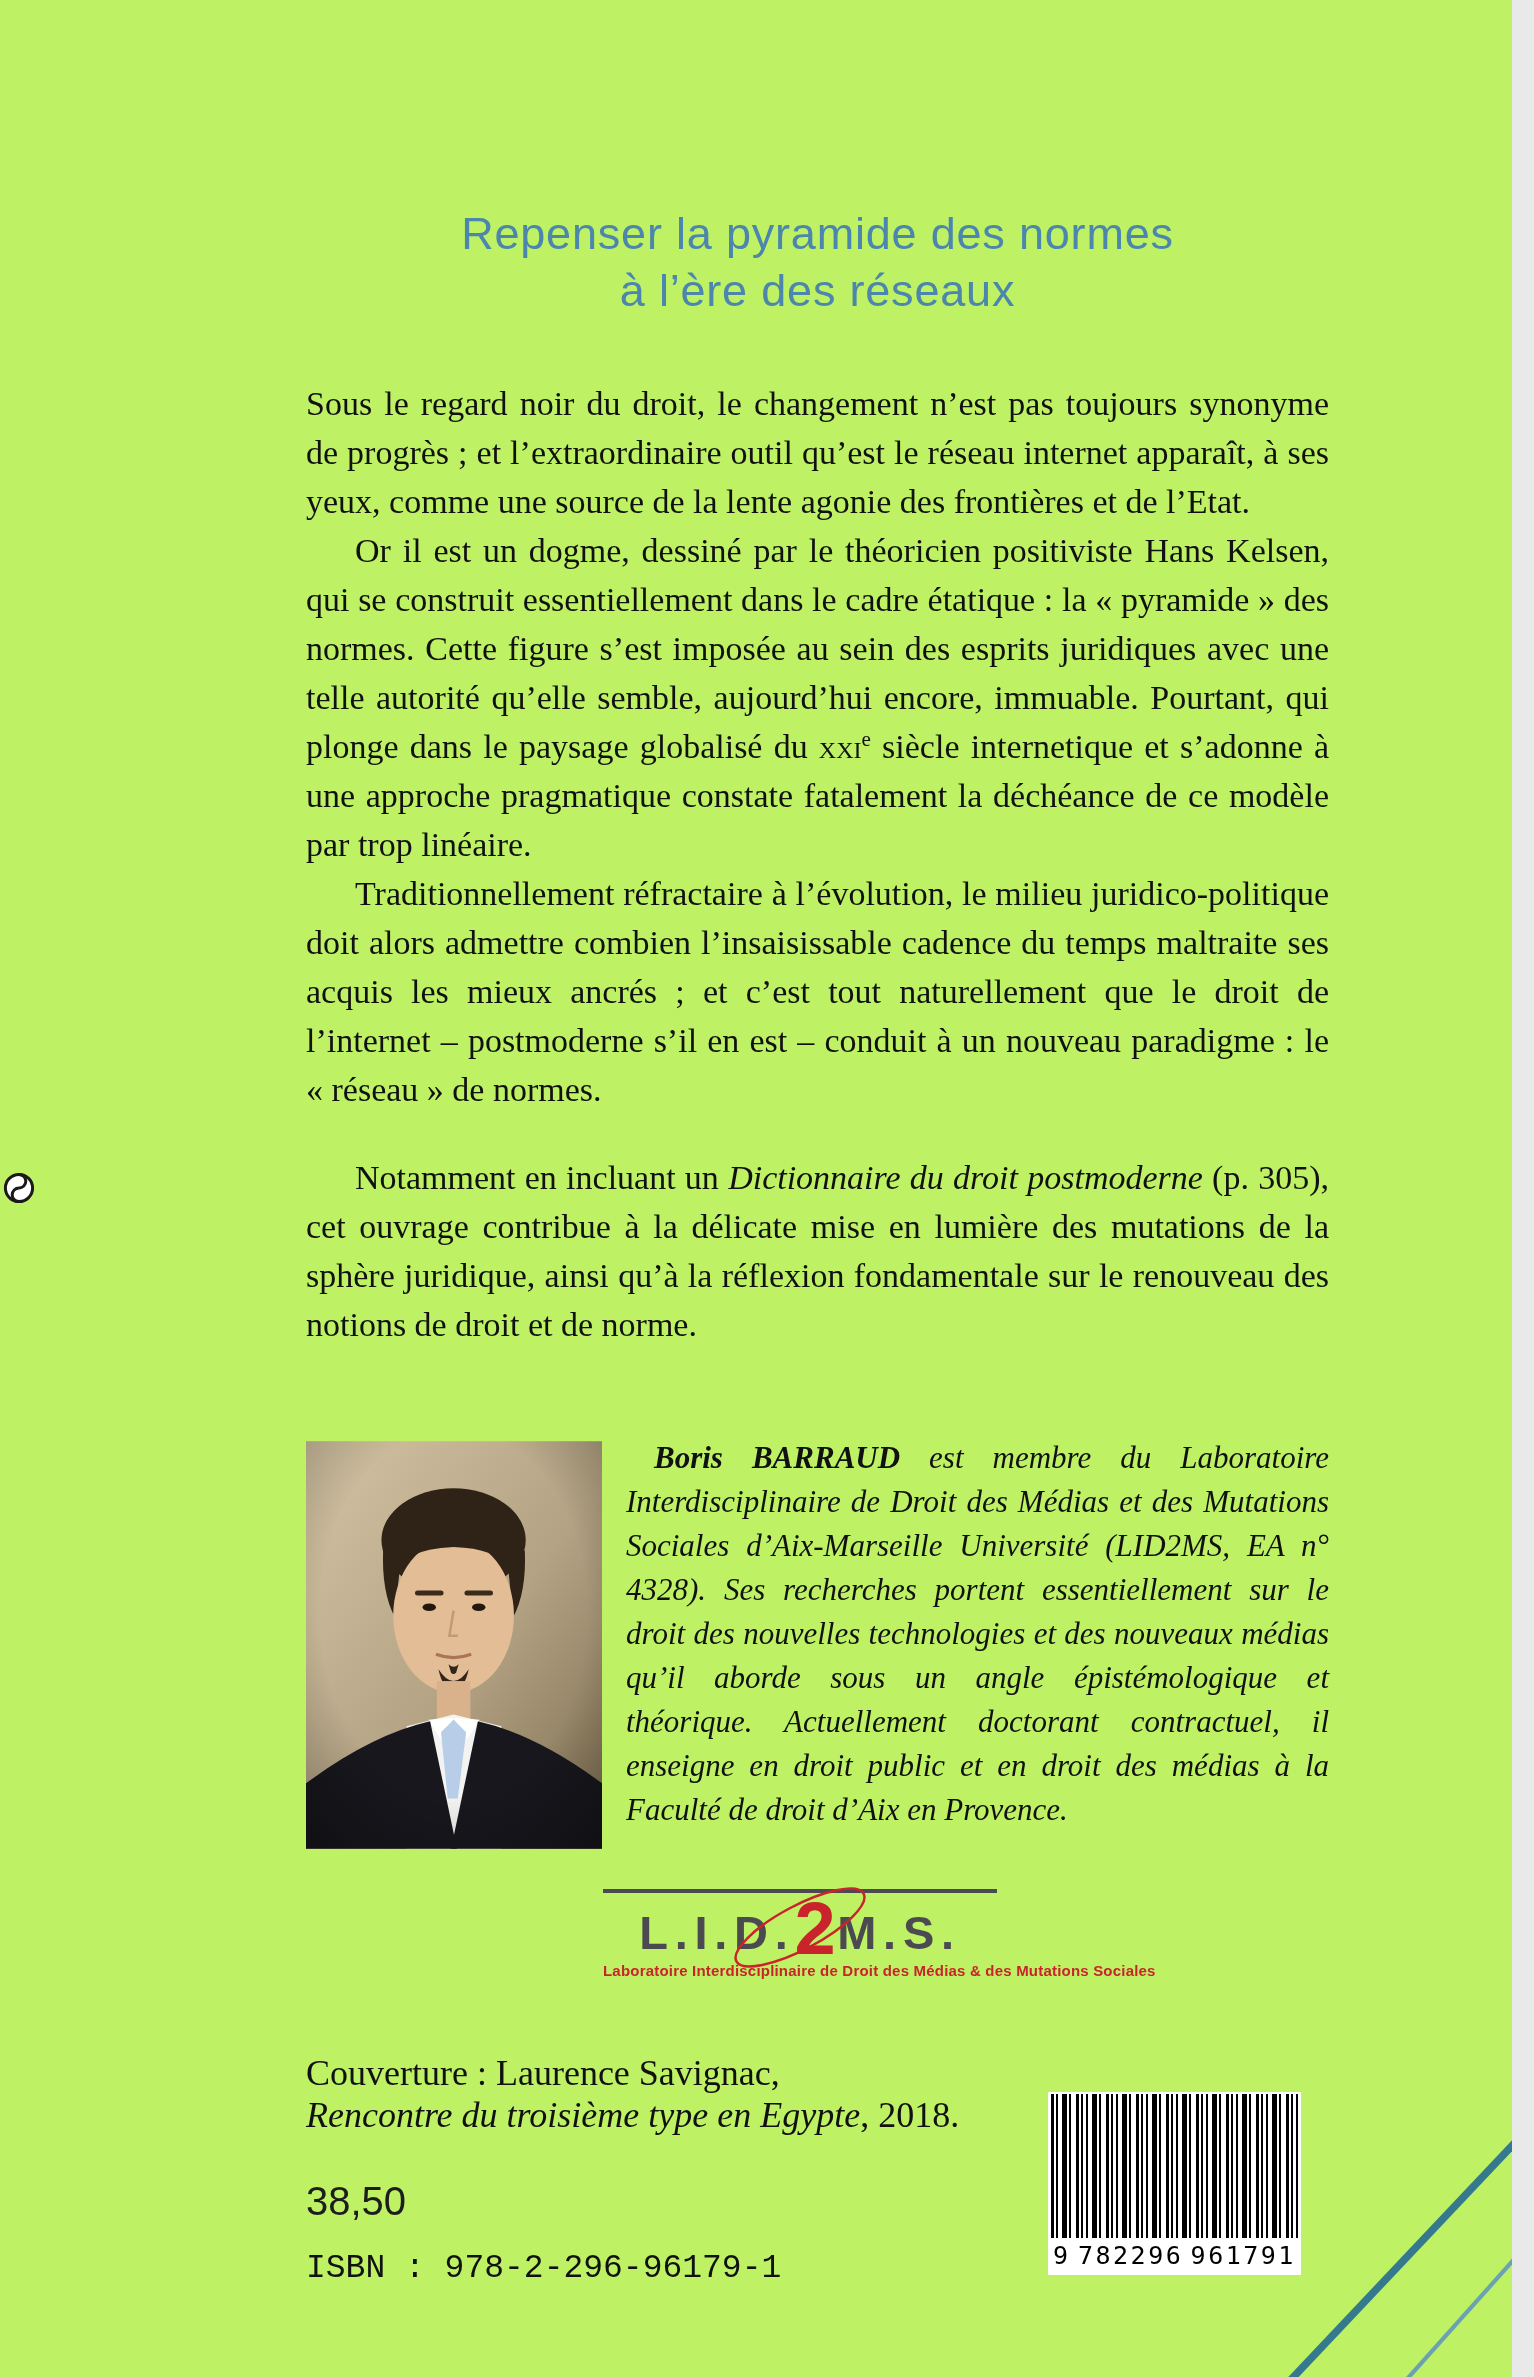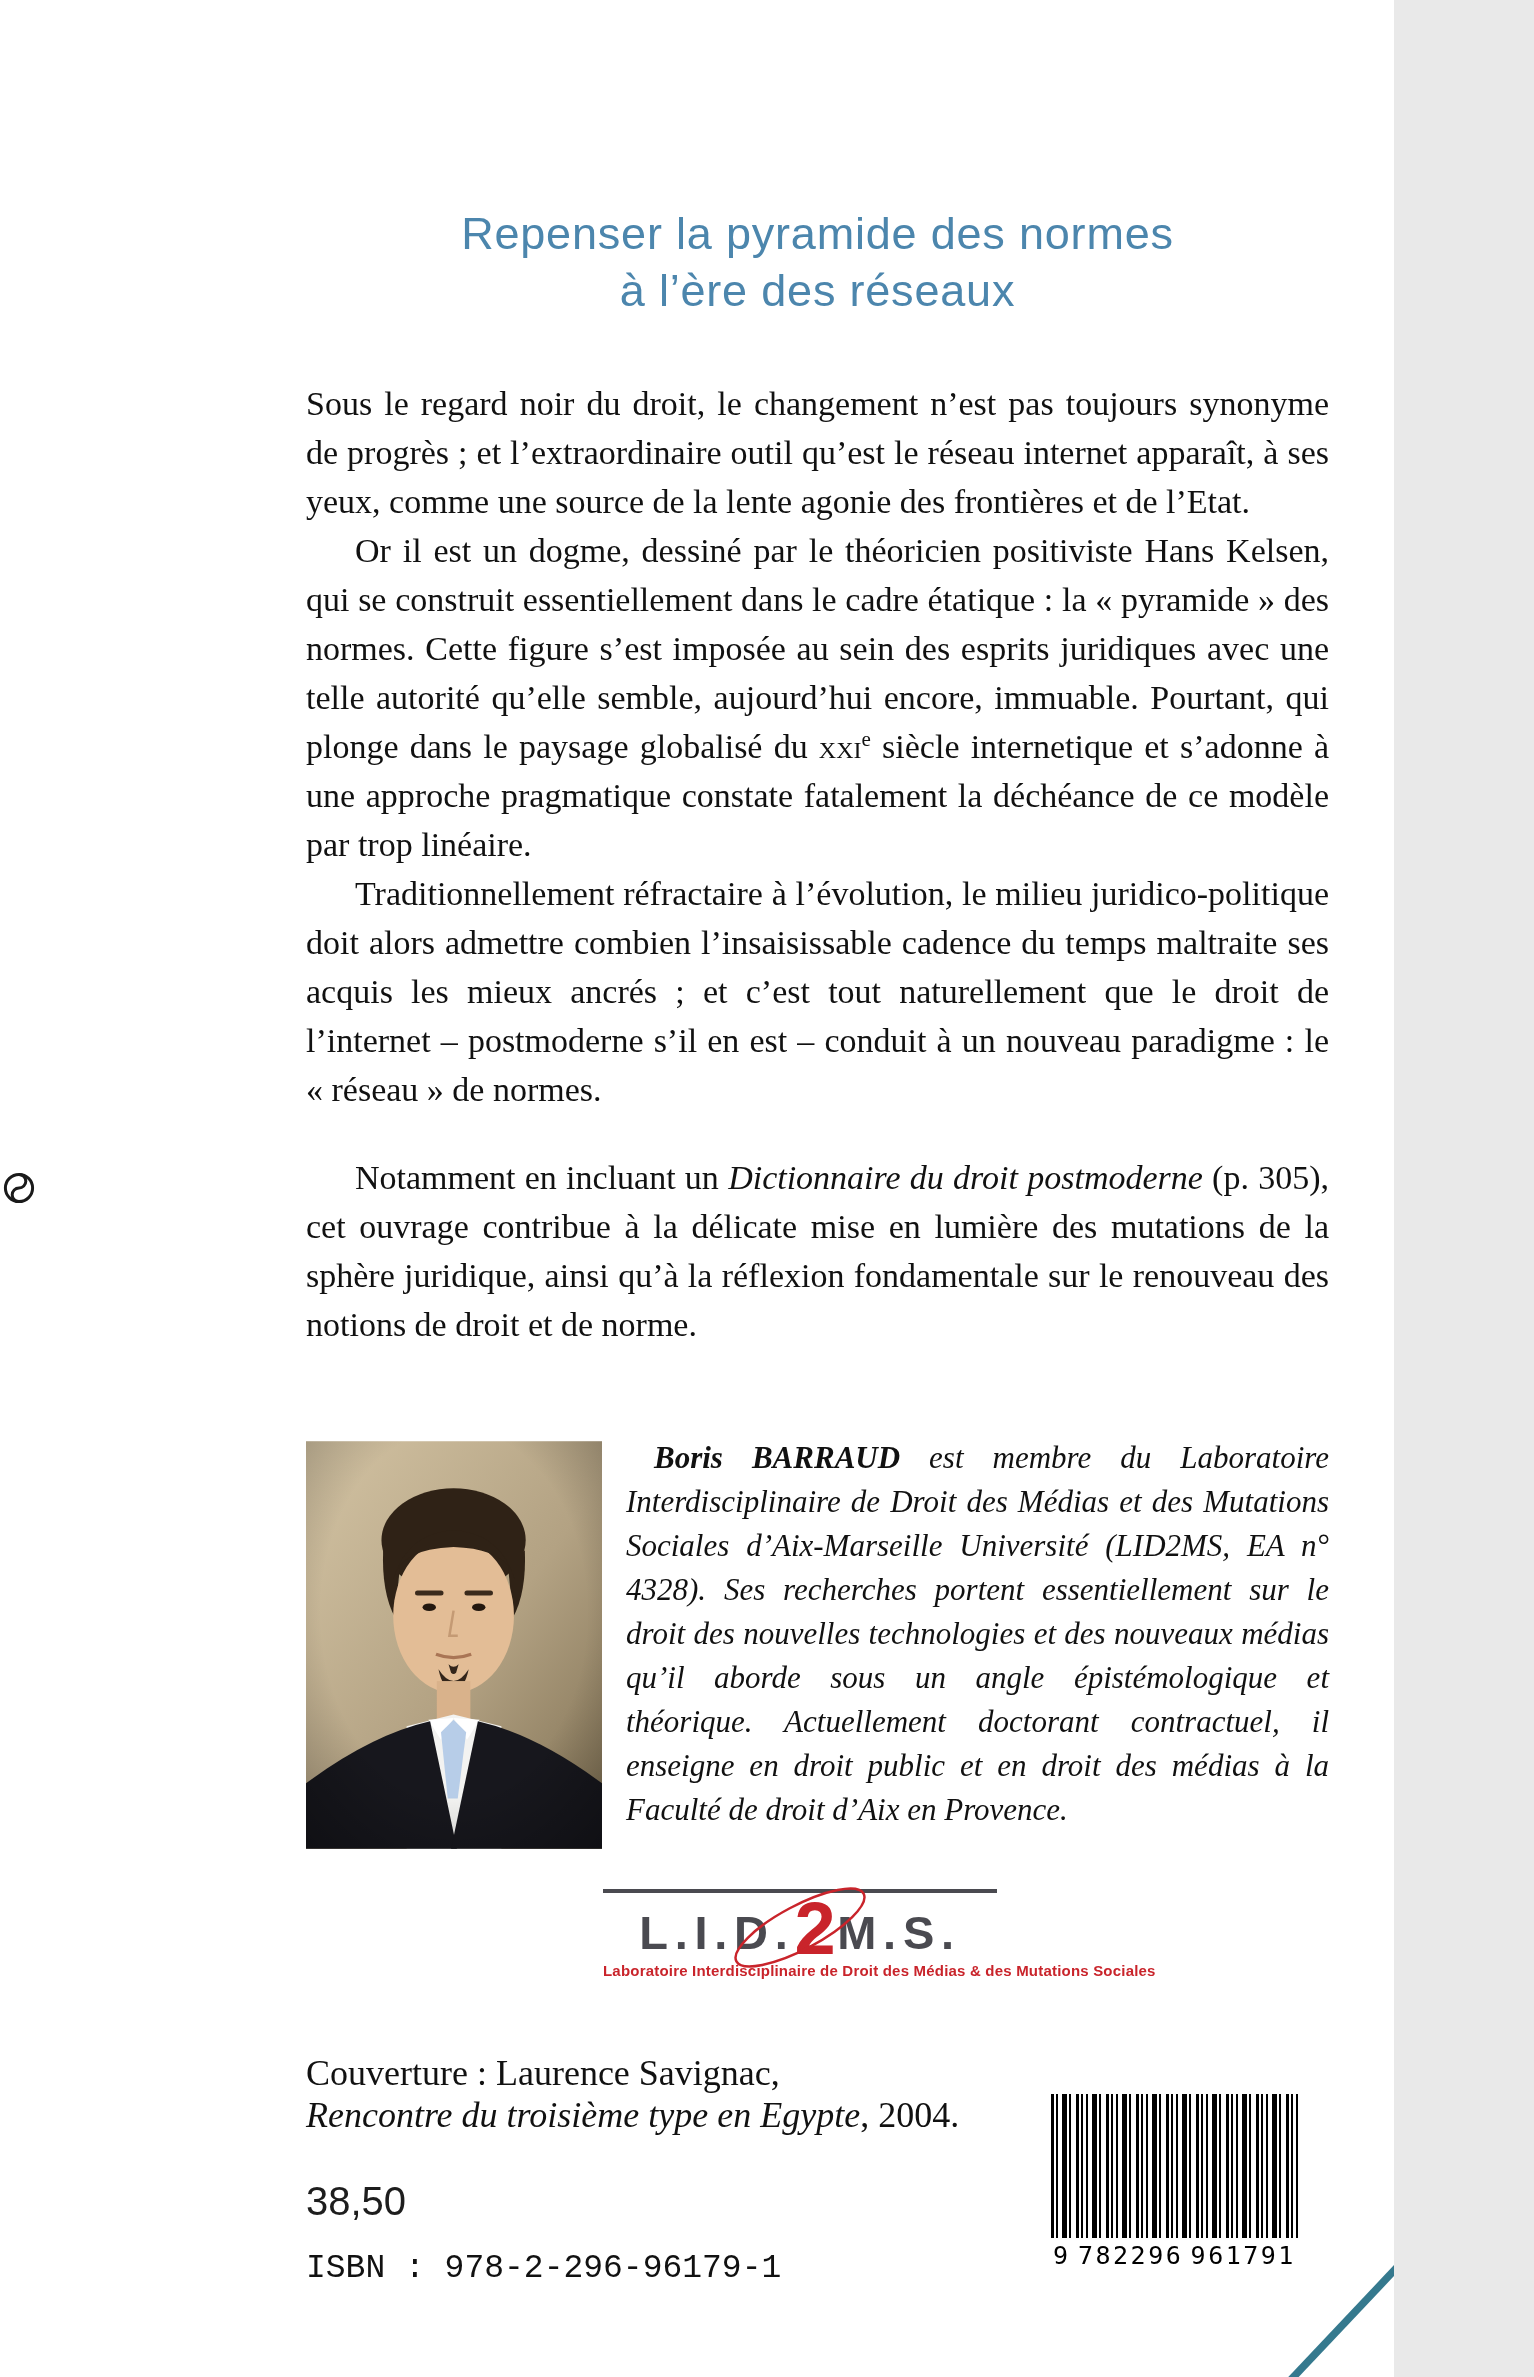--- a/index.html
+++ b/index.html
@@ -4,22 +4,22 @@
 <style>
   :root{
     --title-blue:#4c86ad;
     --logo-red:#c9242b;
     --accent-teal:#35798e;
   }
   *{box-sizing:border-box;}
   html,body{margin:0;padding:0;background:#e9e9e9;}
   .page{
     position:relative;
-    width:1394px;height:2377px;
-    background:#ffffff;
+    width:1512px;height:2377px;
+    background:#bef264;
     overflow:hidden;
     font-family:"Liberation Serif", serif;
     color:#111;
   }
 
   
   .title{
     position:absolute;left:306px;top:205px;width:1023px;
     text-align:center;
     font-family:"Liberation Sans", sans-serif;
@@ -216,21 +216,21 @@
         <ellipse cx="120" cy="75" rx="86" ry="26" fill="none" stroke="#c9242b" stroke-width="3" transform="rotate(-28 120 75)"></ellipse>
       </svg>
       <span>L.I.D.</span><span class="logo-2">2</span><span>M.S.</span>
     </div>
     <div class="logo-tagline">Laboratoire Interdisciplinaire de Droit des Médias &amp; des Mutations Sociales</div>
   </div>
 
   <div class="credits">
     <div>Couverture : Laurence Savignac,</div>
     <div>
-      <span class="it">Rencontre du troisième type en Egypte</span><span>, 2004.</span>
+      <span class="it">Rencontre du troisième type en Egypte</span><span>, 2018.</span>
     </div>
   </div>
 
   <div class="price">38,50</div>
   <div class="isbn">ISBN : 978-2-296-96179-1</div>
 
   <div class="barcode">
     <div class="barcode-bars"></div>
     <div class="barcode-digits">
       <span>9</span>

